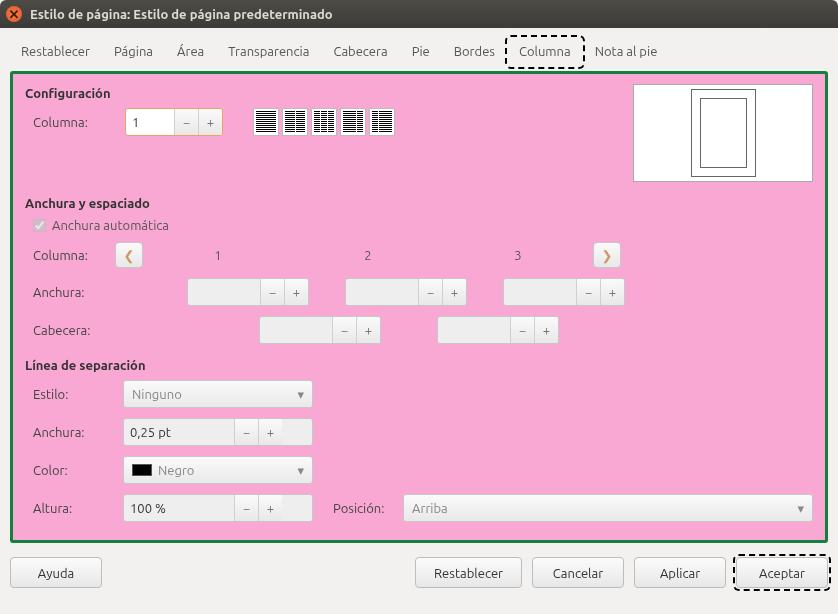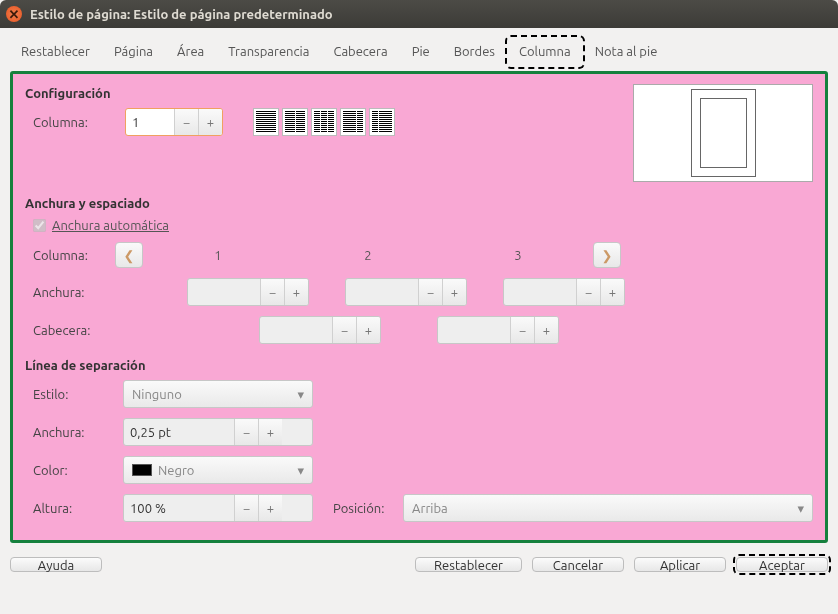--- a/index.html
+++ b/index.html
@@ -29,38 +29,38 @@
 .spin.wide input { width: 110px; }
 
 .presets { display:flex; gap:3px; margin-left: 20px; }
 .preset { width:26px; height:28px; border:1px solid #bbb; background:#fff; display:flex; padding:2px; gap:1px; }
 .preset .c { flex:1; background: repeating-linear-gradient(#000,#000 1px,#fff 1px,#fff 2px); }
 
 .preview { margin-left:auto; width:180px; height:98px; background:#fff; border:1px solid #aaa; display:flex; align-items:center; justify-content:center; }
 .preview .page { width:65px; height:88px; border:1px solid #666; position:relative; }
 .preview .page::after { content:""; position:absolute; inset:8px; border:1px solid #666; }
 
-.chk { display:flex; align-items:center; gap:6px; margin: 0 0 10px 8px; color:#555;text-decoration:underline; }
+.chk { display:flex; align-items:center; gap:6px; margin: 0 0 10px 8px; color:#555; }
 .chk input { accent-color:#888; }
 
 .cols-row { display:flex; align-items:center; margin: 0 0 10px 8px; }
 .arrow { width:28px; height:26px; border:1px solid #c7c7c7; border-radius:4px; background:linear-gradient(#fafafa,#e8e8e8); display:flex; align-items:center; justify-content:center; color:#c96; font-size:14px; }
 .colnum { width:150px; text-align:center; color:#555; }
 
 .widths-row, .spacing-row { display:flex; align-items:center; gap:8px; margin: 0 0 10px 8px; }
 .spin.small input { width: 72px; }
 
 .sep-grid { display:grid; grid-template-columns: 90px 190px 90px 1fr; row-gap:10px; align-items:center; margin-left:8px; }
 .dd { height:28px; border:1px solid #c7c7c7; border-radius:3px; background:linear-gradient(#fafafa,#e9e9e9); display:flex; align-items:center; padding:0 8px; color:#555; position:relative; }
 .dd.disabled { color:#888; }
 .dd .caret { position:absolute; right:8px; color:#888; }
 .swatch { width:20px; height:12px; background:#000; margin-right:6px; border:1px solid #555; }
 
 .footer { display:flex; gap:10px; margin-top:14px; }
-.btn-footer { height:15px; padding:0 18px; border:1px solid #bdbdbd; border-radius:4px; background:linear-gradient(#fbfbfb,#e7e7e7); color:#333; display:flex; align-items:center; justify-content:center; position:relative; min-width:92px; }
+.btn-footer { height:31px; padding:0 18px; border:1px solid #bdbdbd; border-radius:4px; background:linear-gradient(#fbfbfb,#e7e7e7); color:#333; display:flex; align-items:center; justify-content:center; position:relative; min-width:92px; }
 .spacer { flex:1; }
 </style>
 </head>
 <body>
 
 <div class="titlebar">
   <div class="close-btn">
       <span>✕</span>
     </div>
   <div>Estilo de página: Estilo de página predeterminado</div>

